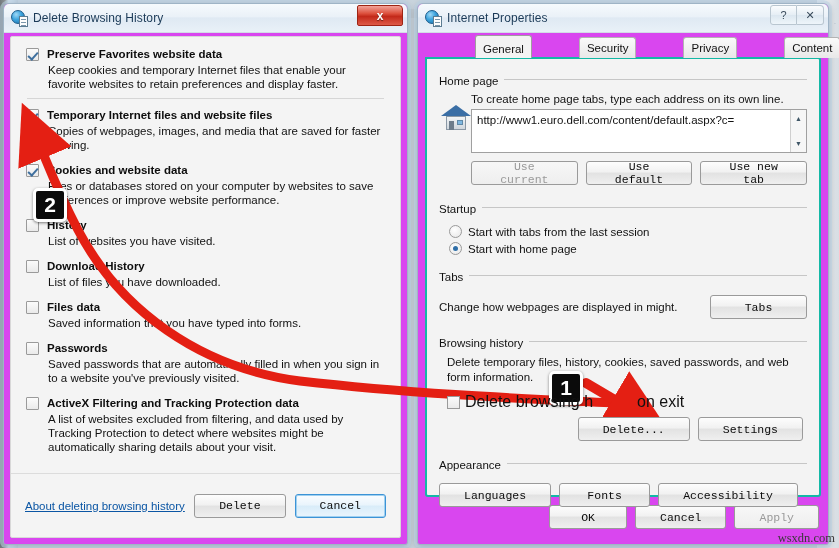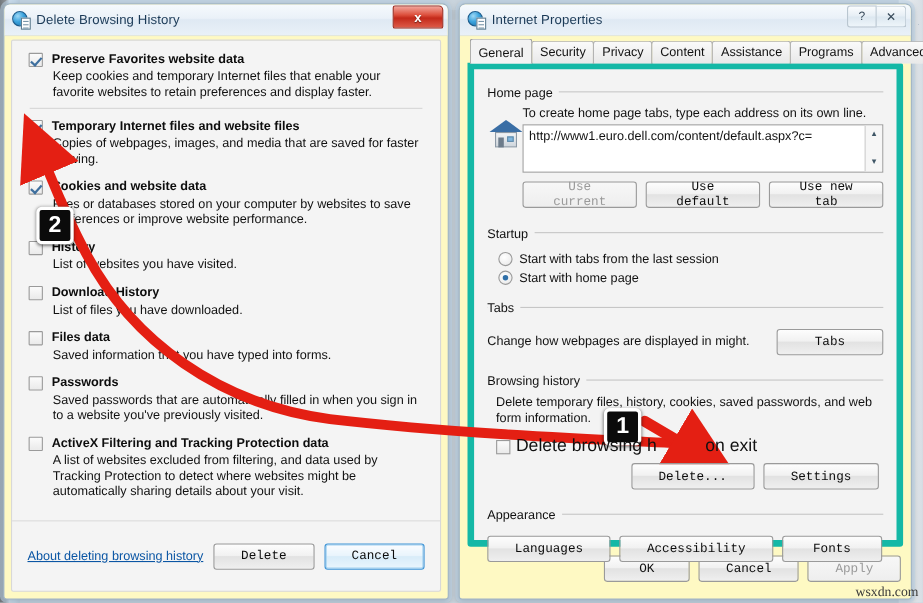--- a/index.html
+++ b/index.html
@@ -38,21 +38,21 @@
     background: #b8bfc6;
   }
   .ghost-dot {
     position: absolute; width: 9px; height: 9px; border-radius: 50%;
     background: #6fa8d8;
   }
 
   
   .win {
     position: absolute;
-    background: #fef9c3;
+    background: #d946ef;
     border: 1px solid #9fb4c6;
     border-radius: 6px 6px 3px 3px;
     box-shadow: 0 0 0 3px rgba(185,210,230,.55), 0 2px 7px rgba(0,0,0,.35);
   }
   .titlebar {
     height: 29px;
     background: linear-gradient(to bottom, #f6fafd 0%, #eaf1f8 45%, #dfe9f3 50%, #e9f1f8 100%);
     border-radius: 5px 5px 0 0;
     border-bottom: 1px solid #d3dde6;
     display: flex; align-items: center;
@@ -181,31 +181,32 @@
     padding-left: 2px;
   }
   .tab {
     height: 21px; padding: 0 7px;
     border: 1px solid #b3b3b3; border-bottom: none;
     border-radius: 3px 3px 0 0;
     background: linear-gradient(to bottom, #fafafa, #e8e8e8);
     font-size: 11.5px; color: #111;
     display: flex; align-items: center;
     margin-right: -1px;
+    margin-left: 48px;
   }
   .tab.active {
     background: #f3f3f3;
     height: 23px; margin-top: -2px; align-items: flex-end; padding-bottom: 3px;
     border-color: #9f9f9f;
     z-index: 3;
   }
   .tabpanel {
     position: absolute; left: 0; right: 0; top: 20px; bottom: 40px;
     background: #f3f3f3;
-    border: 6px solid #14b8a6;
+    border: 2px solid #14b8a6;
     border-radius: 0 3px 3px 3px;
   }
   .group { position: relative; margin: 12px 12px 0 12px; }
   .group > .glabel {
     font-size: 11.5px; color: #111; background: #f3f3f3;
     padding-right: 6px; position: relative; z-index: 2; display: inline-block;
   }
   .group > .gline {
     position: absolute; left: 0; right: 0; top: 8px; height: 1px;
     background: #c6c6c6; z-index: 1;
@@ -547,22 +548,22 @@
           </div>
         </div>
       </div>
 
       <div class="group" style="margin-top:14px;">
         <span class="gline"></span>
         <span class="glabel">Appearance</span>
         <div class="group-inner" style="padding-left:0;">
           <div class="appearance-row">
             <button class="btn">Languages</button>
+            <button class="btn">Fonts</button>
             <button class="btn">Accessibility</button>
-            <button class="btn">Fonts</button>
           </div>
         </div>
       </div>
     </div>
 
     <div class="dlg-footer">
       <button class="btn">OK</button>
       <button class="btn">Cancel</button>
       <button class="btn disabled">Apply</button>
     </div>

